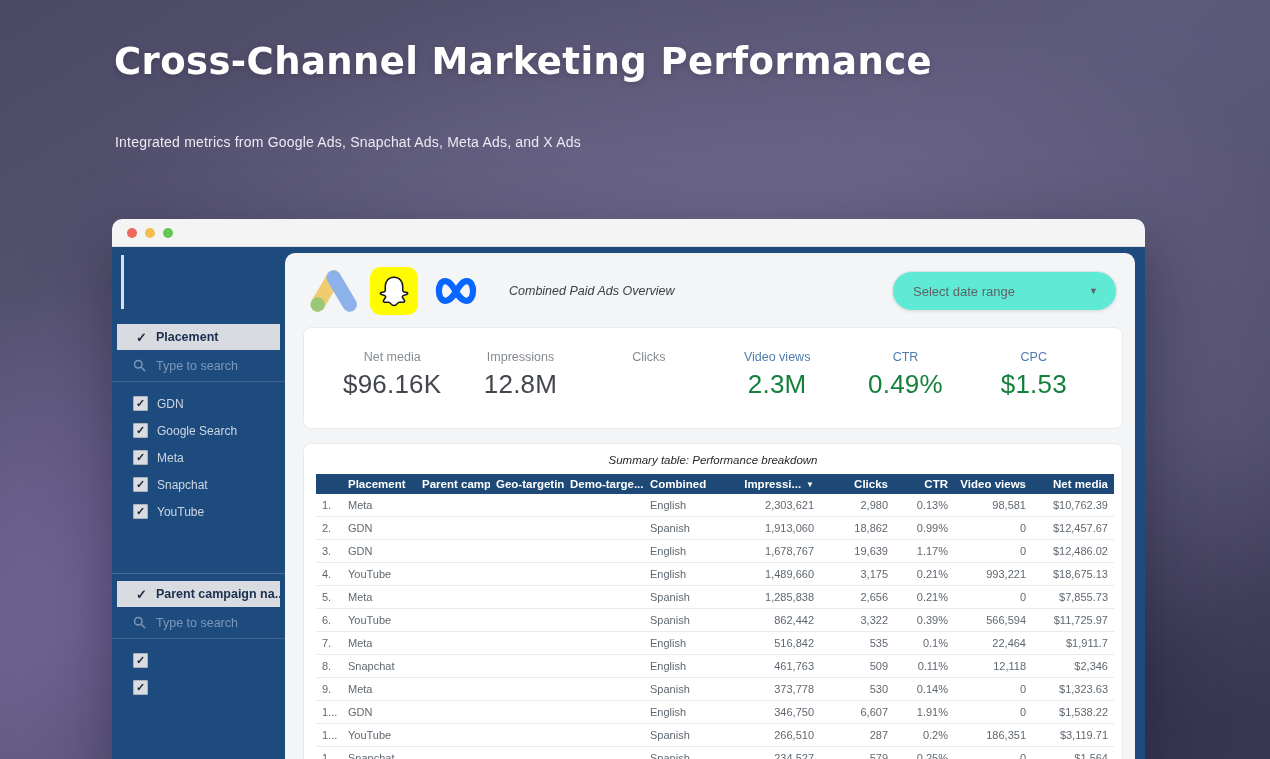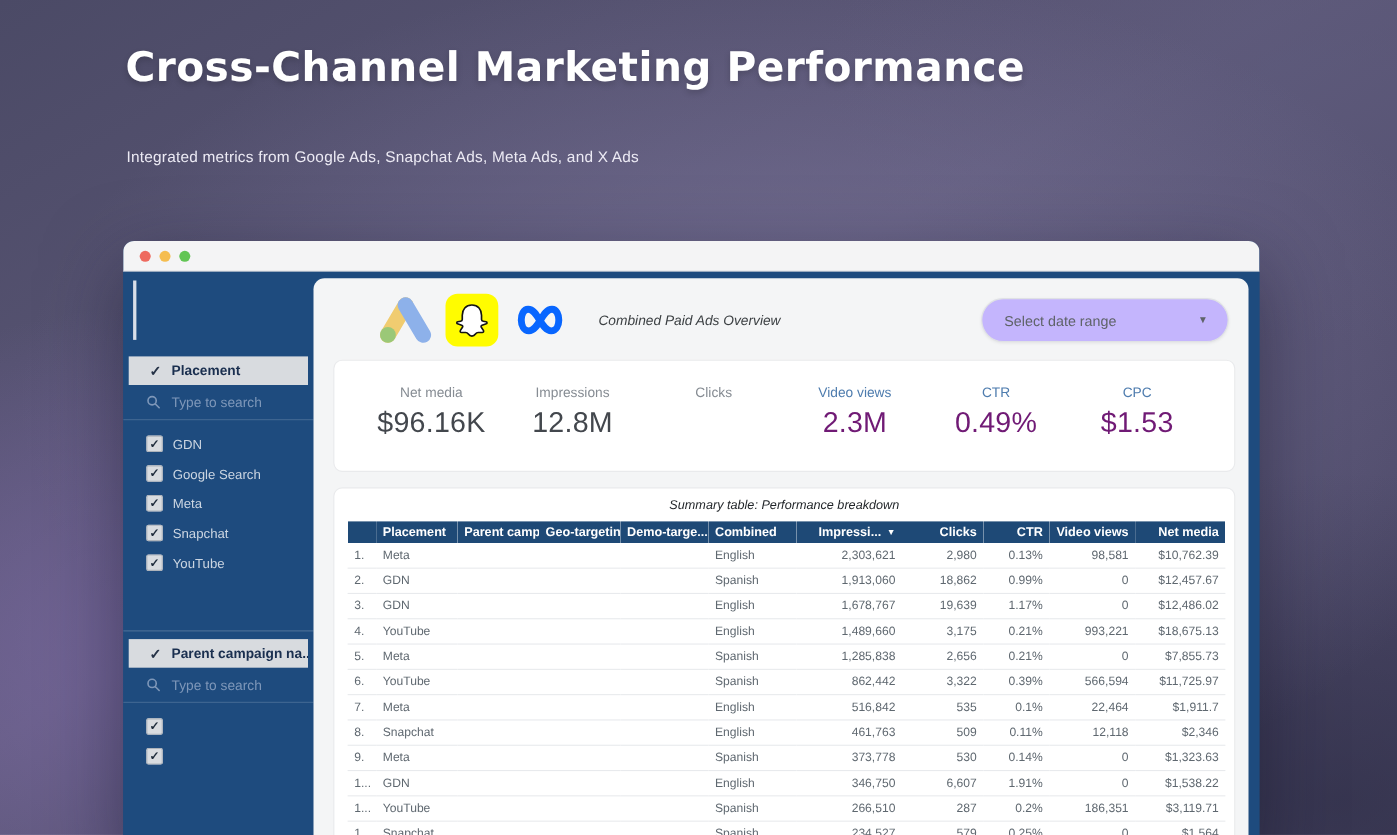--- a/index.html
+++ b/index.html
@@ -67,41 +67,41 @@
     box-shadow:inset 0 0 0 1px #aeb3ba;
     display:flex; align-items:center; justify-content:center;
     color:#1d2a3a; font-size:11px; font-weight:bold;
   }
 
   
   .main-panel{
     flex:1; margin:6px 10px 0 0; background:#f4f5f6;
     border-radius:10px 10px 0 0; overflow:hidden; position:relative;
   }
-  .report-header{ display:flex; align-items:center; padding:14px 18px 8px 20px;margin-left:35px; }
+  .report-header{ display:flex; align-items:center; padding:14px 18px 8px 20px; }
   .logos{ display:flex; align-items:center; gap:11px; }
   .snap-tile{ width:48px; height:48px; background:#fffc00; border-radius:11px; display:flex; align-items:center; justify-content:center; }
   .overview-label{ font-style:italic; font-size:12.5px; color:#3c4043; margin-left:24px; }
   .date-select{
     margin-left:auto; width:225px; height:40px;
-    background:#c4b5fd; border:1px solid #dfe1e5; border-radius:20px;
+    background:#5eead4; border:1px solid #dfe1e5; border-radius:20px;
     display:flex; align-items:center; padding:0 18px 0 20px;
     font-size:13px; color:#5f6368; box-shadow:0 1px 3px rgba(0,0,0,.08);
   }
   .date-select .caret{ margin-left:auto; font-size:9px; color:#5f6368; }
 
   .metrics-card{
     margin:4px 12px 0 18px; background:#fff; border:1px solid #e9eaec; border-radius:8px;
     display:flex; padding:22px 24px 28px;
   }
   .metric{ flex:1; text-align:center; }
   .metric .m-label{ font-size:12.5px; color:#868c93; margin-bottom:5px; }
   .metric .m-value{ font-size:26px; color:#43474d; letter-spacing:.2px; }
   .metric.blue .m-label{ color:#4e7cae; }
-  .metric.blue .m-value{ color:#701a75; }
+  .metric.blue .m-value{ color:#15803d; }
 
   .table-card{
     margin:14px 12px 0 18px; background:#fff; border:1px solid #e9eaec;
     border-radius:8px 8px 0 0; padding:7px 12px 0; height:330px; overflow:hidden;
   }
   .table-title{ text-align:center; font-style:italic; font-size:11.5px; color:#1f2327; padding:3px 0 8px; }
   table{ width:100%; border-collapse:collapse; table-layout:fixed; }
   thead th{
     background:#1e4976; color:#fff; font-size:11.5px; font-weight:bold;
     padding:4px 6px; white-space:nowrap; overflow:hidden; cursor:default;

